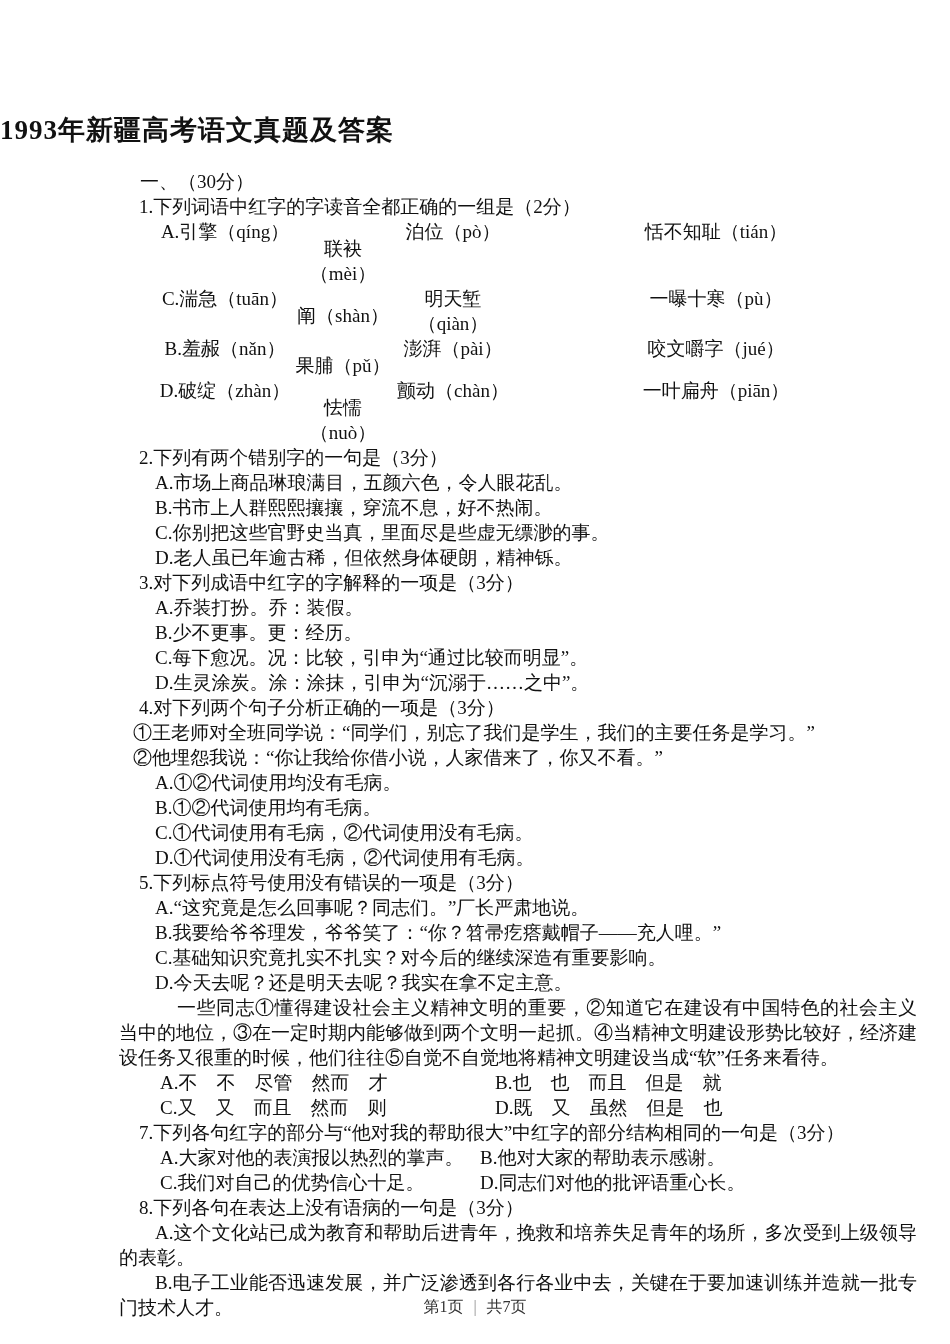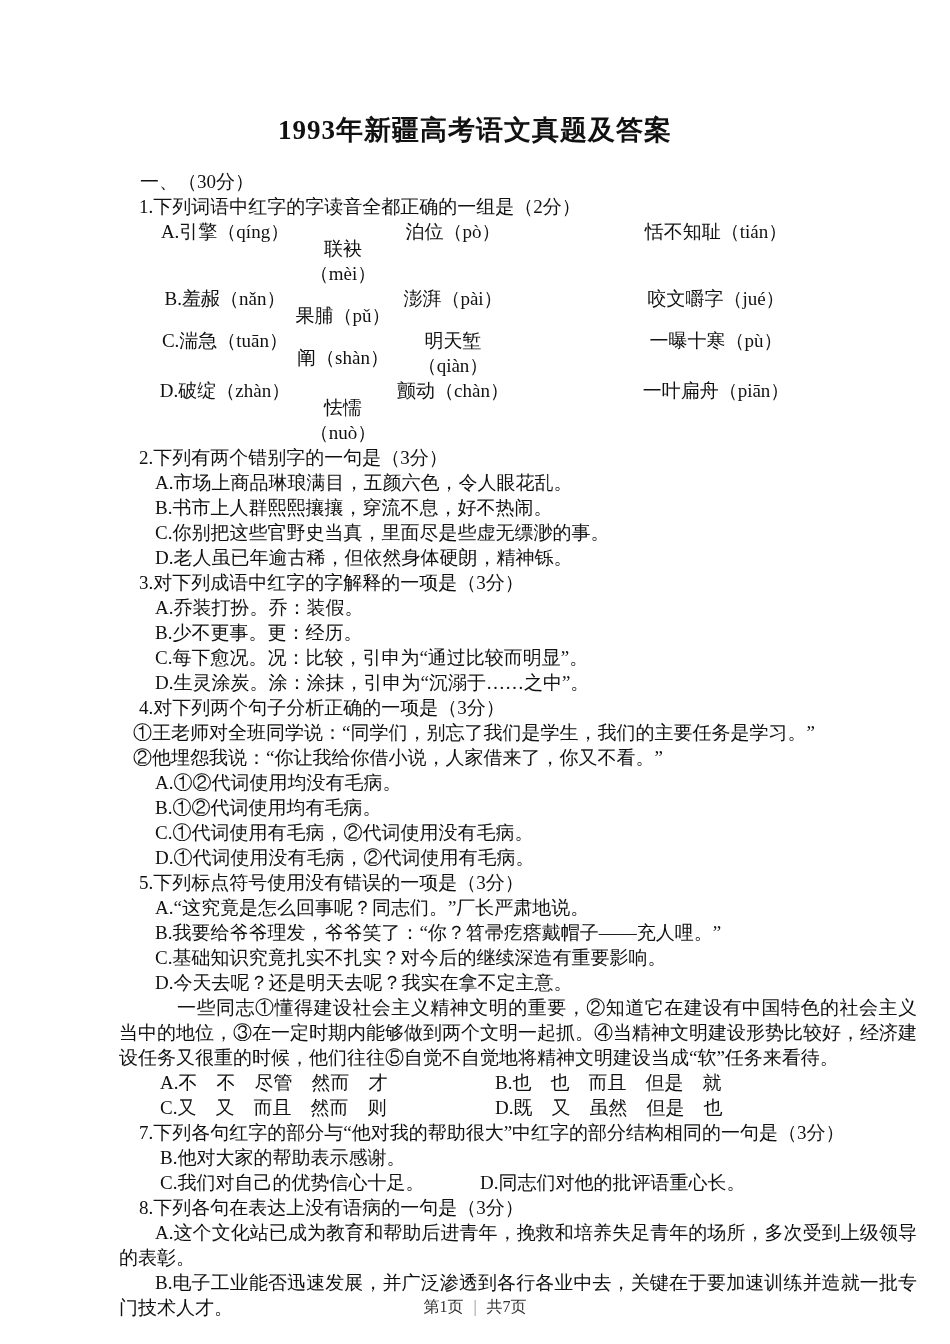--- a/index.html
+++ b/index.html
@@ -6,21 +6,21 @@
   .page{
     position:relative;
     width:950px;height:1344px;
     background:#ffffff;
     font-family:"Liberation Serif","DejaVu Serif",serif;
     color:#111;
     overflow:hidden;
   }
   .title{
     position:absolute;top:112px;left:0;width:100%;
-    text-align:center;
+    text-align:left;
     font-size:27px;font-weight:bold;letter-spacing:1px;font-family:Liberation Serif, serif;
   }
   .content{
     position:absolute;left:119px;top:169px;width:798px;
     font-size:19px;line-height:25px;
   }
   .ln{min-height:25px;}
   .sec{margin-left:21px;}
   .stem{margin-left:20px;}
   .opt{margin-left:36px;}
@@ -53,30 +53,30 @@
     <div class="ln sec">一、（30分）</div>
 
     <div class="ln stem">1.下列词语中红字的字读音全都正确的一组是（2分）</div>
     <div class="ln q1row">
       <span class="c1">A.引擎（qíng）</span>
       <span class="c2">联袂（mèi）</span>
       <span class="c3">泊位（pò）</span>
       <span class="c4">恬不知耻（tián）</span>
     </div>
     <div class="ln q1row">
+      <span class="c1">C.湍急（tuān）</span>
+      <span class="c2">阐（shàn）</span>
+      <span class="c3">明天堑（qiàn）</span>
+      <span class="c4">一曝十寒（pù）</span>
+    </div>
+    <div class="ln q1row">
       <span class="c1">B.羞赧（nǎn）</span>
       <span class="c2">果脯（pǔ）</span>
       <span class="c3">澎湃（pài）</span>
       <span class="c4">咬文嚼字（jué）</span>
-    </div>
-    <div class="ln q1row">
-      <span class="c1">C.湍急（tuān）</span>
-      <span class="c2">阐（shàn）</span>
-      <span class="c3">明天堑（qiàn）</span>
-      <span class="c4">一曝十寒（pù）</span>
     </div>
     <div class="ln q1row">
       <span class="c1">D.破绽（zhàn）</span>
       <span class="c2">怯懦（nuò）</span>
       <span class="c3">颤动（chàn）</span>
       <span class="c4">一叶扁舟（piān）</span>
     </div>
 
     <div class="ln stem">2.下列有两个错别字的一句是（3分）</div>
     <div class="ln opt">A.市场上商品琳琅满目，五颜六色，令人眼花乱。</div>
@@ -109,20 +109,21 @@
       <span class="l6">A.不　不　尽管　然而　才</span>
       <span>B.也　也　而且　但是　就</span>
     </div>
     <div class="ln two">
       <span class="l6">C.又　又　而且　然而　则</span>
       <span>D.既　又　虽然　但是　也</span>
     </div>
 
     <div class="ln stem">7.下列各句红字的部分与“他对我的帮助很大”中红字的部分结构相同的一句是（3分）</div>
     <div class="ln two">
+      <span class="l7">A.大家对他的表演报以热烈的掌声。</span>
       <span>B.他对大家的帮助表示感谢。</span>
     </div>
     <div class="ln two">
       <span class="l7">C.我们对自己的优势信心十足。</span>
       <span>D.同志们对他的批评语重心长。</span>
     </div>
 
     <div class="ln stem">8.下列各句在表达上没有语病的一句是（3分）</div>
     <div class="para8">A.这个文化站已成为教育和帮助后进青年，挽救和培养失足青年的场所，多次受到上级领导的表彰。</div>
     <div class="para8">B.电子工业能否迅速发展，并广泛渗透到各行各业中去，关键在于要加速训练并造就一批专门技术人才。</div>

